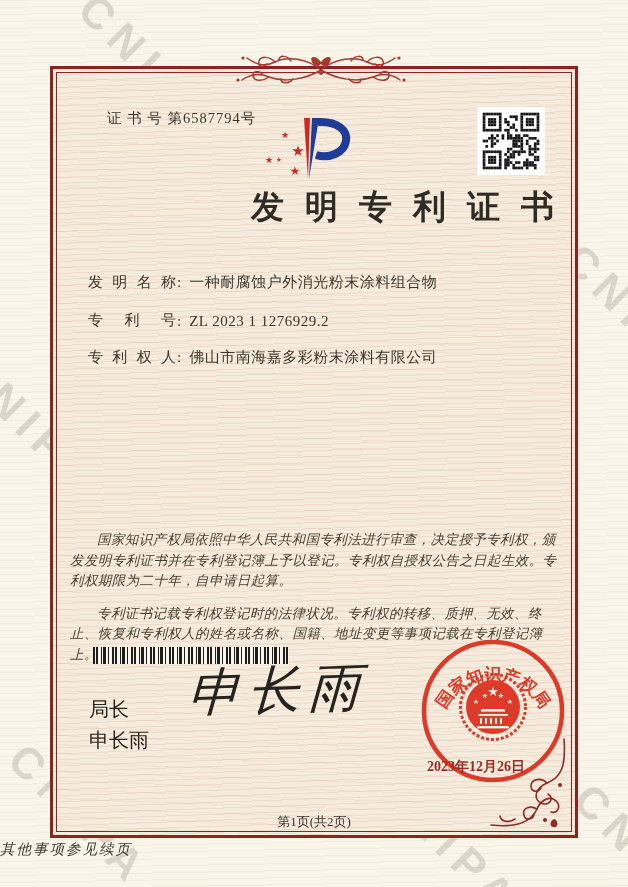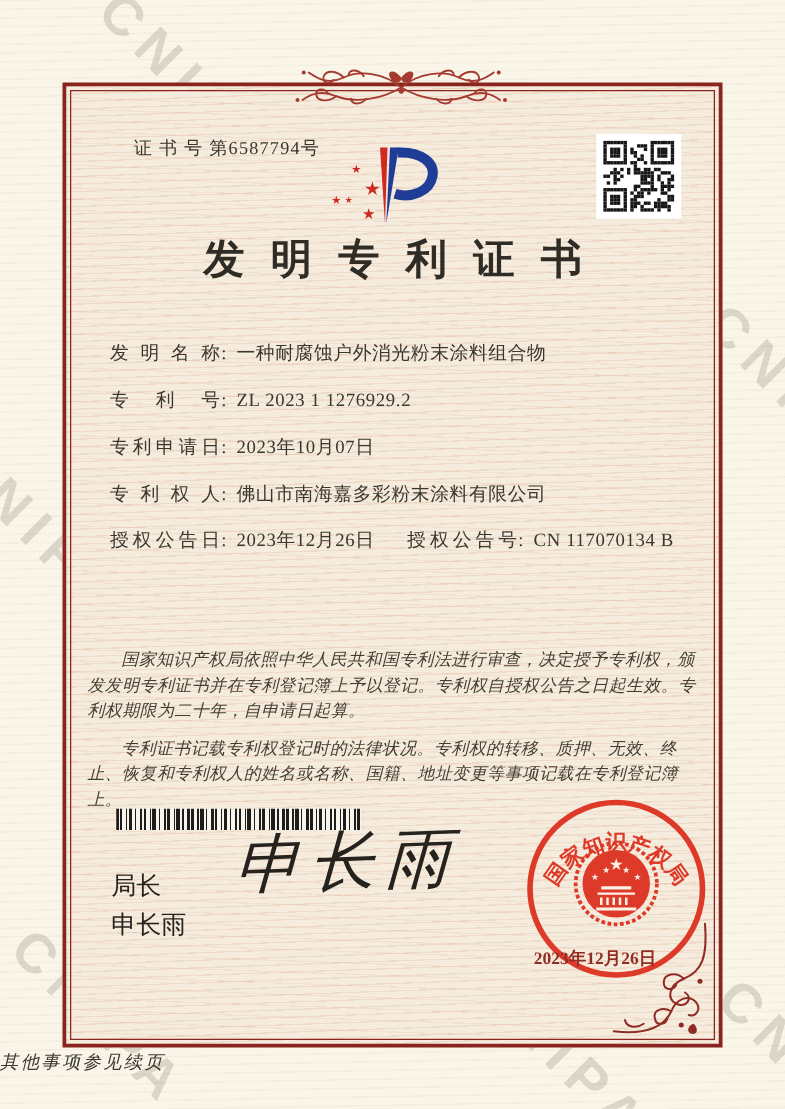--- a/index.html
+++ b/index.html
@@ -27,33 +27,33 @@
     outline:1px solid #8a241f;outline-offset:-7px;
     background-color:#f6ecdd;
     background-image:
       repeating-linear-gradient(178deg, rgba(205,150,120,0.20) 0 1px, transparent 1px 6px),
       repeating-linear-gradient(2deg, rgba(205,150,120,0.13) 0 1px, transparent 1px 9px);
   }
   .cert-no{position:absolute;left:14px;top:40px;font-size:14.5px;letter-spacing:1px;color:#3a362e;margin-left:40px;}
   .logo{position:absolute;left:195px;top:44px;width:115px;height:72px;}
   .qr{position:absolute;left:424px;top:38px;width:68px;height:68px;background:#fff;padding:3px;box-sizing:border-box;}
   .title{
-    position:absolute;left:0;top:116px;width:100%;margin:0;text-align:center;
+    position:absolute;left:0;top:116px;width:100%;margin:0;text-align:right;
     font-size:33px;font-weight:bold;letter-spacing:21px;padding-left:21px;box-sizing:border-box;
     color:#2f2c26;
   }
   .fields{position:absolute;left:35px;top:204px;right:24px;font-size:15px;color:#3a372f;}
   .frow{height:37.6px;white-space:nowrap;}
   .flabel{display:inline-block;width:88px;text-align:justify;text-align-last:justify;vertical-align:bottom;}
   .fcolon{display:inline-block;margin:0 8px 0 1px;}
   .fvalue{letter-spacing:0.5px;}
   .grant-second{margin-left:26px;}
   .paras{position:absolute;left:17px;top:449px;width:496px;
     font-size:13.5px;line-height:20.5px;color:#433e33;font-style:italic;}
-  .paras p{margin:0 0 9px 0;text-indent:2em;letter-spacing:0.4px;}
+  .paras p{margin:12px 0 9px 0;text-indent:2em;letter-spacing:0.4px;}
   .barcode{
     position:absolute;left:40px;top:578px;width:196px;height:17px;
     background-image:repeating-linear-gradient(90deg,
       #1d1d1d 0 2px,#f8f4ea 2px 3px,#1d1d1d 3px 5px,#f8f4ea 5px 8px,
       #1d1d1d 8px 9px,#f8f4ea 9px 10px,#1d1d1d 10px 13px,#f8f4ea 13px 15px,
       #1d1d1d 15px 16px,#f8f4ea 16px 19px);
   }
   .director{position:absolute;left:36px;top:625px;font-family:"Liberation Sans","DejaVu Sans",sans-serif;
     font-size:20px;color:#26231e;line-height:31px;}
   .signature{
@@ -350,27 +350,21 @@
   <h1 class="title">发明专利证书</h1>
 
   <div class="fields">
     <div class="frow">
       <span class="flabel">发明名称</span><span class="fcolon">:</span><span class="fvalue">一种耐腐蚀户外消光粉末涂料组合物</span>
     </div>
     <div class="frow">
       <span class="flabel">专利号</span><span class="fcolon">:</span><span class="fvalue">ZL 2023 1 1276929.2</span>
     </div>
     <div class="frow">
-      <span class="flabel">专利申请日</span><span class="fcolon">:</span><span class="fvalue">2023年10月07日</span>
-    </div>
-    <div class="frow">
       <span class="flabel">专利权人</span><span class="fcolon">:</span><span class="fvalue">佛山市南海嘉多彩粉末涂料有限公司</span>
-    </div>
-    <div class="frow">
-      <span class="flabel">授权公告日</span><span class="fcolon">:</span><span class="fvalue">2023年12月26日</span><span class="flabel grant-second">授权公告号</span><span class="fcolon">:</span><span class="fvalue">CN 117070134 B</span>
     </div>
   </div>
 
   <div class="paras">
     <p>国家知识产权局依照中华人民共和国专利法进行审查，决定授予专利权，颁发发明专利证书并在专利登记簿上予以登记。专利权自授权公告之日起生效。专利权期限为二十年，自申请日起算。</p>
     <p>专利证书记载专利权登记时的法律状况。专利权的转移、质押、无效、终止、恢复和专利权人的姓名或名称、国籍、地址变更等事项记载在专利登记簿上。</p>
   </div>
 
   <div class="barcode"></div>
 
@@ -404,15 +398,16 @@
         <rect x="77" y="85" width="2" height="6"></rect>
         <rect x="82" y="85" width="2" height="6"></rect>
         <rect x="87" y="85" width="2" height="6"></rect>
         <rect x="92" y="85" width="2" height="6"></rect>
         <rect x="69" y="93" width="32" height="2.4"></rect>
       </g>
     </g>
     <text x="68" y="138" text-anchor="middle" font-size="14" font-weight="bold" fill="#8c1f14" font-family="'Liberation Serif',serif">2023年12月26日</text>
   </svg>
 
+  <div class="page-note">第1页(共2页)</div>
 </div>
 
 <div class="continuation">其他事项参见续页</div>
 
 </body></html>

